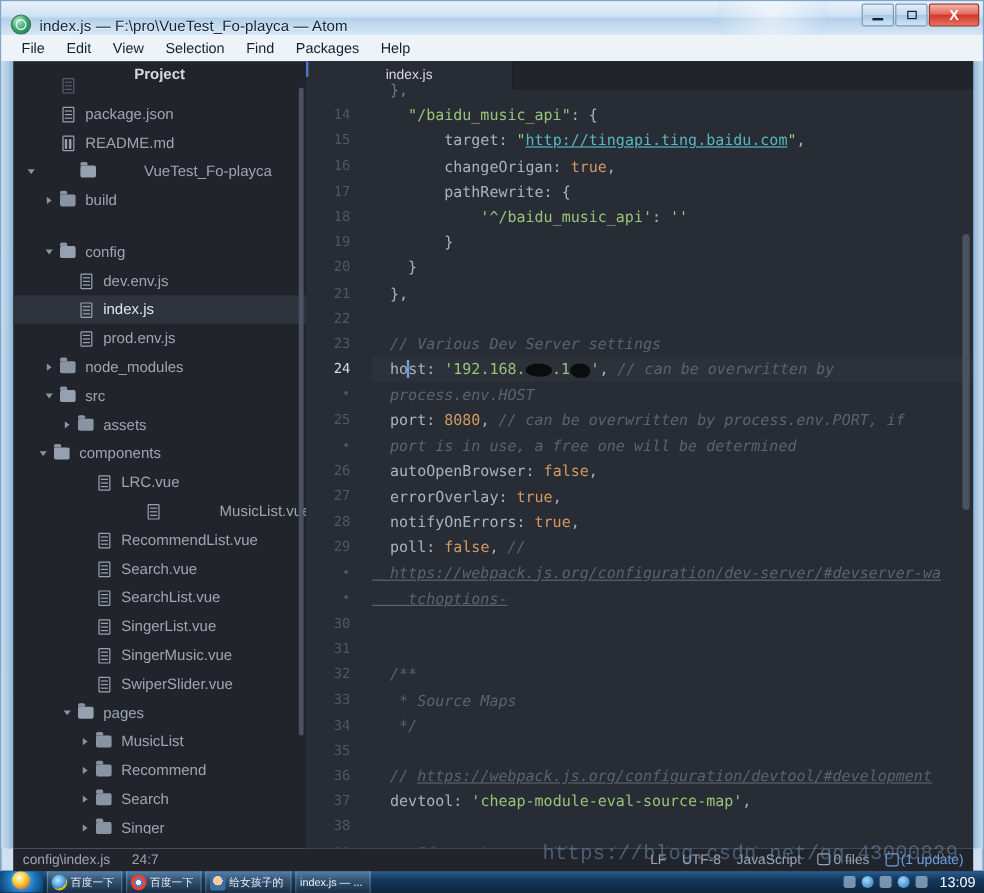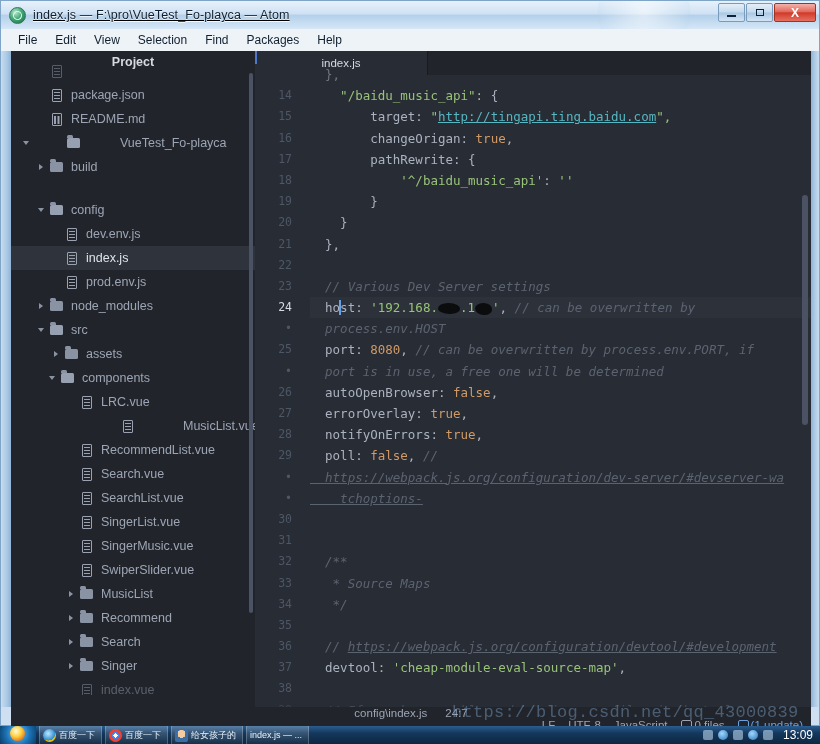--- a/index.html
+++ b/index.html
@@ -13,23 +13,22 @@
   
   .win-frame{
     position:absolute;left:0;top:0;width:820px;height:726px;
     background:linear-gradient(to bottom,#c9dcef 0%,#b9d3ea 40%,#a8c8e4 55%,#cfe0f1 100%);
     border:1px solid #7ea5c8;
     box-sizing:border-box;
   }
   .titlebar{
     position:relative;height:28px;
     background:linear-gradient(to bottom,#e8f1fa 0%,#cfe2f4 45%,#b4d0ea 52%,#d6e7f7 100%);
-    display:flex;align-items:center;padding-left:8px;
+    display:flex;align-items:flex-end;padding-left:8px;
     overflow:hidden;
-    text-decoration:underline;
   }
   .titlebar::after{
     content:"";position:absolute;right:120px;top:-24px;width:110px;height:70px;
     border-radius:50%;
     background:radial-gradient(circle,rgba(255,255,255,.55) 0%,rgba(180,210,235,.15) 70%,rgba(255,255,255,0) 72%);
     pointer-events:none;
   }
   .app-icon{
     width:15px;height:15px;border-radius:50%;
     background:radial-gradient(circle at 35% 30%,#b9e8cf 0%,#44a878 45%,#1d6b45 100%);
@@ -183,21 +182,21 @@
   }
   .editor-scrollbar{
     position:absolute;right:3px;top:120px;width:6px;height:230px;
     background:#4b5263;border-radius:3px;
   }
 
   
   .statusbar{
     position:absolute;left:11px;top:707px;width:800px;height:19px;
     background:#21252b;display:flex;align-items:center;
-    font-size:11.5px;color:#9da5b4;padding:0 8px;box-sizing:border-box;flex-direction:column;
+    font-size:11.5px;color:#9da5b4;padding:0 8px;box-sizing:border-box;
   }
   .sb-left{display:flex;align-items:center;gap:18px;}
   .sb-right{margin-left:auto;display:flex;align-items:center;gap:13px;}
   .sb-item{white-space:nowrap;}
   .gh-ico{
     width:11px;height:10px;border:1.3px solid #9da5b4;border-radius:2px;
     display:inline-block;vertical-align:-1px;margin-right:3px;position:relative;box-sizing:border-box;
   }
   .up-ico{
     width:11px;height:11px;display:inline-block;vertical-align:-2px;margin-right:2px;
@@ -376,21 +375,21 @@
         </div>
         <div class="tree-row" style="padding-left: 38px;">
           <span class="tw">
             <i class="chev right"></i>
           </span>
           <span class="ico">
             <i class="folder"></i>
           </span>
           <span class="tname">assets</span>
         </div>
-        <div class="tree-row" style="padding-left: 34px;">
+        <div class="tree-row" style="padding-left: 18px;">
           <span class="tw">
             <i class="chev down"></i>
           </span>
           <span class="ico">
             <i class="folder open"></i>
           </span>
           <span class="tname">components</span>
         </div>
         <div class="tree-row" style="padding-left: 53px;">
           <span class="tw"></span>
@@ -440,20 +439,29 @@
             <i class="file"></i>
           </span>
           <span class="tname">SingerMusic.vue</span>
         </div>
         <div class="tree-row" style="padding-left: 53px;">
           <span class="tw"></span>
           <span class="ico">
             <i class="file"></i>
           </span>
           <span class="tname">SwiperSlider.vue</span>
+        </div>
+        <div class="tree-row" style="padding-left: 38px;">
+          <span class="tw">
+            <i class="chev down"></i>
+          </span>
+          <span class="ico">
+            <i class="folder open"></i>
+          </span>
+          <span class="tname">pages</span>
         </div>
         <div class="tree-row" style="padding-left: 53px;">
           <span class="tw">
             <i class="chev right"></i>
           </span>
           <span class="ico">
             <i class="folder"></i>
           </span>
           <span class="tname">MusicList</span>
         </div>

